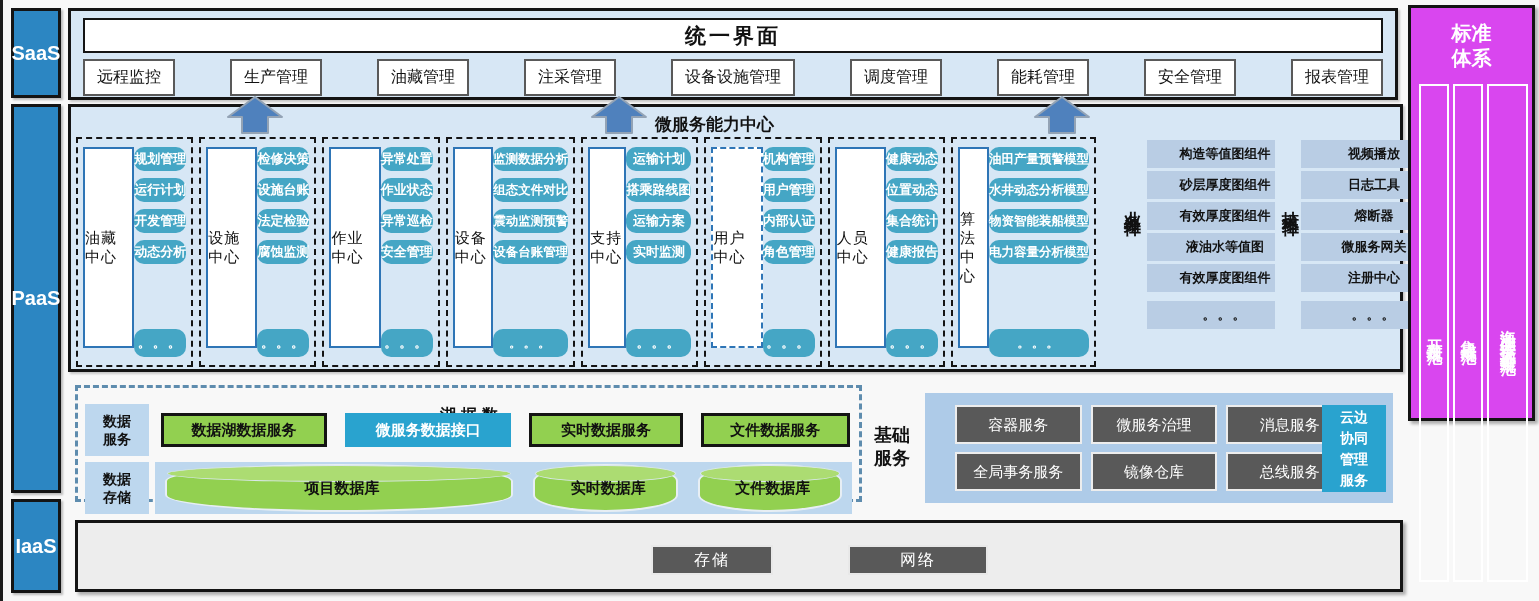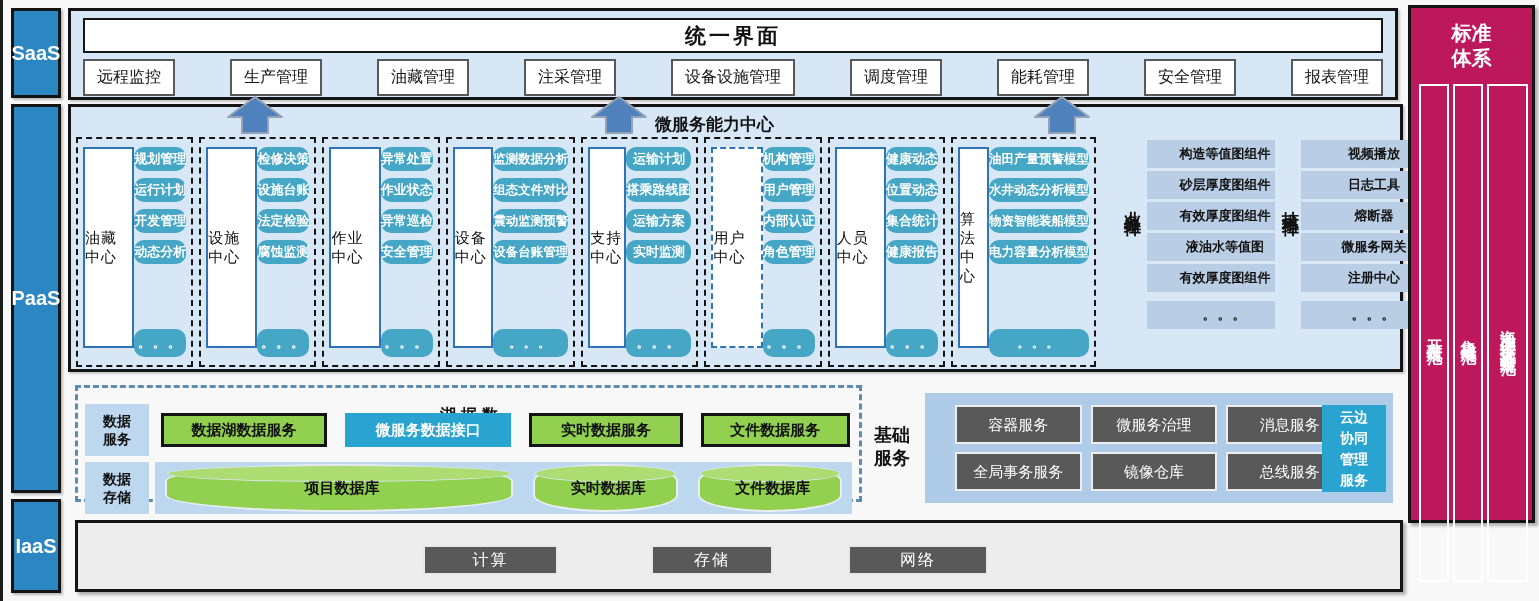--- a/index.html
+++ b/index.html
@@ -92,21 +92,21 @@
                 padding:0 16px; word-break:break-all; text-align:center; }
 
   
   #iaas-box { position:absolute; left:75px; top:520px; width:1328px; height:72px; background:#EDEDED;
               border:3px solid #141414; box-shadow:3px 3px 3px rgba(0,0,0,.3); }
   .iaas-btn { position:absolute; top:22px; height:30px; background:#595959; color:#fff; font-size:16px;
               border:2px solid #E8E8E8; display:flex; align-items:center; justify-content:center; letter-spacing:2px; }
   .iaas-b0 { left:345px; width:135px; } .iaas-b1 { left:573px; width:122px; } .iaas-b2 { left:770px; width:140px; }
 
   
-  #standards { position:absolute; left:1408px; top:5px; width:127px; height:518px; background:#be185d;
+  #standards { position:absolute; left:1408px; top:5px; width:127px; height:416px; background:#d946ef;
                border:3px solid #141414; box-shadow:3px 3px 3px rgba(0,0,0,.3); }
   .std-title { margin:13px auto 0; width:48px; color:#fff; font-weight:bold; font-size:20px; line-height:1.25;
                text-align:center; word-break:break-all; }
   .std-bar { position:absolute; top:76px; height:498px; border:2px solid #fff; display:flex; align-items:center;
              justify-content:center; }
   .std-bar span { writing-mode:vertical-rl; text-orientation:upright; color:#fff; font-weight:bold; font-size:16px;
                   letter-spacing:3px; }
   .std-b0 { left:8px;  width:30px; }
   .std-b1 { left:42px; width:30px; }
   .std-b2 { left:76px; width:41px; }
@@ -300,21 +300,20 @@
         <div class="bs-item">微服务治理</div>
         <div class="bs-item">消息服务</div>
         <div class="bs-item">全局事务服务</div>
         <div class="bs-item">镜像仓库</div>
         <div class="bs-item">总线服务</div>
       </div>
     <div class="cloud-edge">云边协同管理服务</div>
   </div>
 
   <div id="iaas-box">
-    <div class="iaas-btn iaas-b0">计算</div>
     <div class="iaas-btn iaas-b1">存储</div>
     <div class="iaas-btn iaas-b2">网络</div>
   </div>
 
   <div id="standards">
     <div class="std-title">标准体系</div>
     <div class="std-bar std-b0">
         <span>开发规范</span>
       </div>
     <div class="std-bar std-b1">

